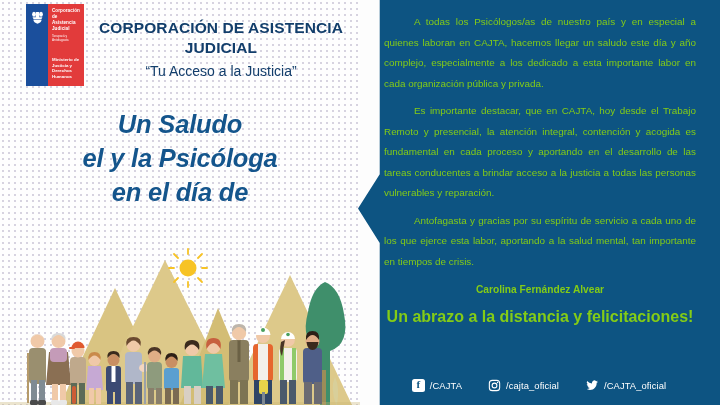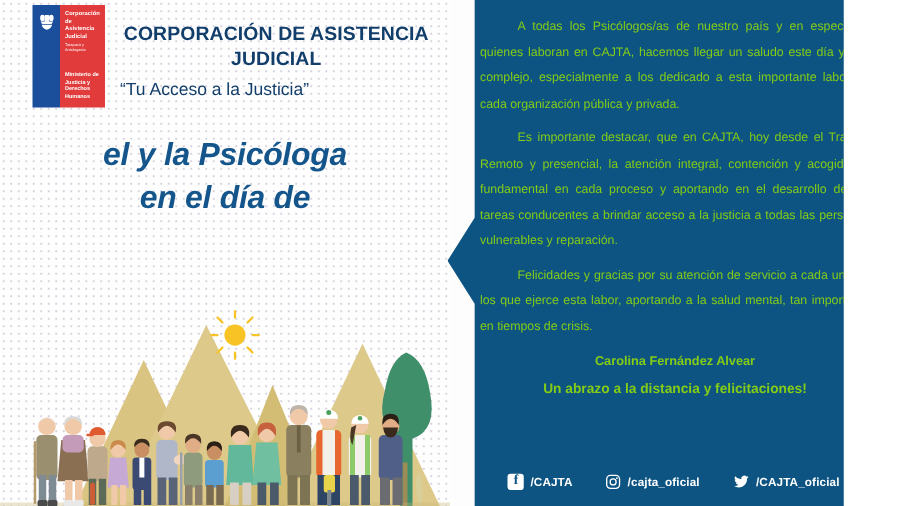--- a/index.html
+++ b/index.html
@@ -2,23 +2,22 @@
 <html><head>
 <meta charset="utf-8">
 <style>
   html,body{margin:0;padding:0;}
   body{
     width:720px;height:405px;overflow:hidden;
     font-family:"Liberation Sans", sans-serif;
     background:#ffffff;
   }
   #poster{
-    position:relative;width:632px;height:405px;overflow:hidden;
+    position:relative;width:720px;height:405px;overflow:hidden;
     background:#fdfdfd;
-    padding-left:43px;
   }
   
   #left-panel{
     position:absolute;left:0;top:0;width:360px;height:405px;
     background-color:#fefefe;
     background-image:radial-gradient(circle, rgba(150,140,175,0.40) 0.7px, rgba(0,0,0,0) 0.8px);
     background-size:6px 6px;
     overflow:hidden;
   }
   
@@ -36,21 +35,21 @@
   }
   .logo-l1{font-size:4.6px;font-weight:bold;line-height:1.28;letter-spacing:0.05px;}
   .logo-l2{font-size:3.1px;line-height:1.3;margin-top:2.5px;opacity:.95;}
   .logo-l3{font-size:4.4px;font-weight:bold;line-height:1.3;margin-top:15px;}
   
   #org-title{
     position:absolute;left:96px;top:18px;width:250px;text-align:center;
     color:#123e6b;font-weight:bold;font-size:15.5px;line-height:1.32;letter-spacing:.1px;
   }
   #tagline{
-    position:absolute;left:96px;top:62px;width:250px;text-align:left;
+    position:absolute;left:96px;top:62px;width:250px;text-align:center;
     color:#123e6b;font-size:14px;line-height:1.3;
   }
   
   #headline{
     position:absolute;left:8px;top:108px;width:344px;text-align:center;
     color:#14558c;font-weight:bold;font-style:italic;font-size:25.5px;line-height:1.33;
     letter-spacing:-.2px;
   }
   #headline div{white-space:nowrap;}
   
@@ -61,29 +60,29 @@
     background:#0d5482;
     clip-path:polygon(6% 0, 100% 0, 100% 100%, 6% 100%, 6% 60%, 0 51.5%, 6% 43%);
     color:#84cc16;box-sizing:border-box;padding:12px 24px 0 26px;
   }
   .para{
     font-size:9.9px;line-height:2.07;text-align:justify;text-indent:30px;
     margin:0 0 7px 0;font-weight:500;
   }
   #signature{margin-top:0;text-align:center;}
   .sig-line{font-size:10.2px;font-weight:bold;line-height:2.1;}
-  .sig-line.big{font-size:11px;}
+  .sig-line.big{font-size:16px;}
   
   #social{
     position:absolute;left:358px;bottom:9px;width:362px;height:22px;
     display:flex;align-items:center;justify-content:center;gap:26px;
     color:#fff;
   }
   .social-item{display:flex;align-items:center;gap:5px;}
-  .social-handle{font-size:9.4px;font-weight:bold;letter-spacing:.1px;}
+  .social-handle{font-size:9.4px;font-weight:normal;letter-spacing:.1px;}
   .fb-box{
     width:13px;height:13px;background:#fff;border-radius:2.5px;
     display:flex;align-items:center;justify-content:center;
     color:#0d5482;font-size:11px;font-weight:bold;font-family:"Liberation Serif",serif;
     line-height:1;padding-bottom:1px;box-sizing:border-box;
   }
 </style>
 </head>
 <body>
 
@@ -119,20 +118,21 @@
           <div>Derechos</div>
           <div>Humanos</div>
         </div>
       </div>
     </div>
 
     <div id="org-title">CORPORACIÓN DE ASISTENCIA JUDICIAL</div>
     <div id="tagline">“Tu Acceso a la Justicia”</div>
 
     <div id="headline">
+      <div>Un Saludo</div>
       <div>el y la Psicóloga</div>
       <div>en el día de</div>
     </div>
 
     <svg id="illustration" viewBox="0 0 360 175">
       <defs>
         <clipPath id="clipbox">
             <rect x="0" y="0" width="360" height="175"></rect>
           </clipPath>
       </defs>
@@ -298,21 +298,21 @@
           <path d="M306 110 q6.5 -10 13 0 q1 -9 -6.5 -9 q-7.5 0 -6.5 9z" fill="#2c1f16"></path>
           <path d="M306.5 112 q1 8 6 8 q5 0 6 -8z" fill="#3a2a1d"></path>
         </g>
       </g>
     </svg>
   </div>
 
   <div id="right-panel">
     <p class="para">A todas los Psicólogos/as de nuestro país y en especial a quienes laboran en  CAJTA, hacemos llegar un saludo este día y año complejo, especialmente a los dedicado a esta importante labor en cada organización pública y privada.</p>
     <p class="para">Es importante destacar, que en CAJTA, hoy desde el Trabajo Remoto y presencial, la atención integral, contención y acogida es fundamental en cada proceso y aportando en el desarrollo de las tareas conducentes a brindar acceso a la justicia a todas las personas vulnerables y reparación.</p>
-    <p class="para">Felicidades y gracias por su atención de servicio a cada uno de los que ejerce esta labor, aportando a la salud mental, tan importante en tiempos de crisis.</p>
+    <p class="para">Antofagasta y gracias por su espíritu de servicio a cada uno de los que ejerce esta labor, aportando a la salud mental, tan importante en tiempos de crisis.</p>
 
     <div id="signature">
       <div class="sig-line">Carolina Fernández Alvear</div>
       <div class="sig-line big">Un abrazo a la distancia y felicitaciones!</div>
     </div>
   </div>
 
   <div id="social">
     <div class="social-item">
       <span class="fb-box">f</span>

